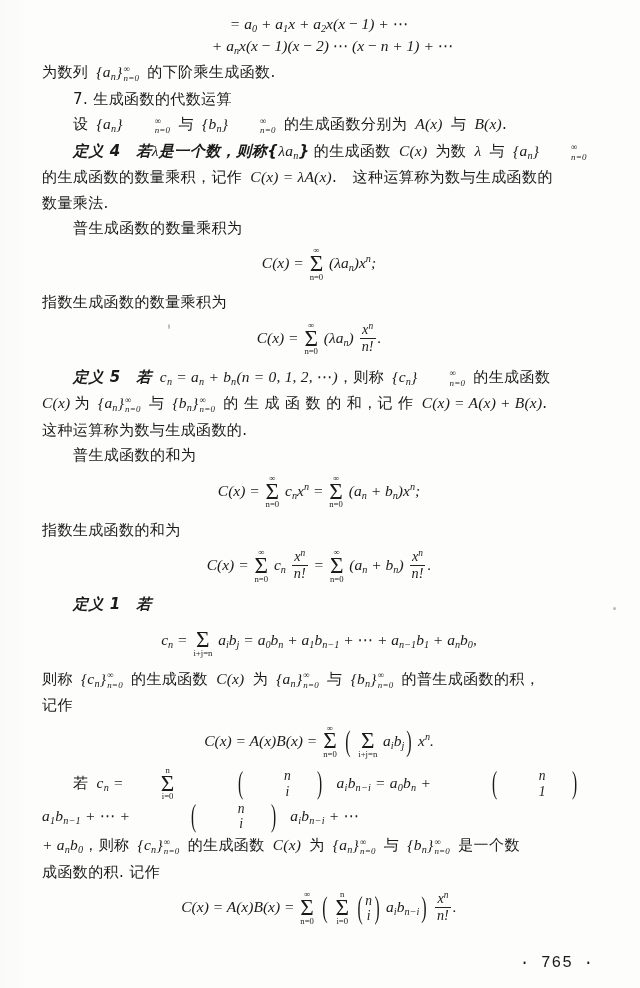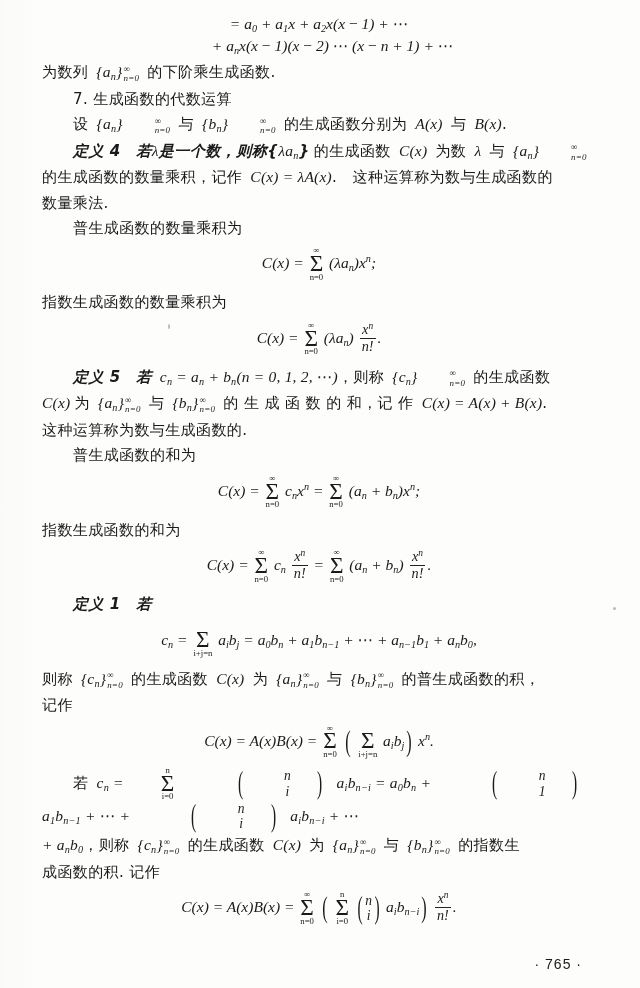--- a/index.html
+++ b/index.html
@@ -172,23 +172,23 @@
     vertical-align: middle;
     line-height: 0.8;
     transform: scaleX(0.55);
     position: relative;
     top: -0.02em;
   }
 
   .pagenum {
     position: absolute;
     bottom: 16px;
-    right: 58px;
-    font-size: 14px;
-    font-family: Liberation Sans, sans-serif;
+    right: 46px;
+    font-size: 16px;
+    font-family: Liberation Mono, monospace;
     letter-spacing: 1px;
   }
   .speck {
     position: absolute;
     background: #777;
     border-radius: 50%;
     opacity: 0.5;
   }
 </style>
 </head>
@@ -356,21 +356,21 @@
     </p>
     <p class="line">
       <span class="math">+ a<sub>n</sub>b<sub>0</sub></span><span class="cn">，则称</span>
       <span class="math">&nbsp;{c<sub>n</sub>}<span class="subsup"><span class="s-top">∞</span><span class="s-bot">n=0</span></span>&nbsp;</span>
       <span class="cn">的生成函数</span>
       <span class="math">&nbsp;C(x)&nbsp;</span>
       <span class="cn">为</span>
       <span class="math">&nbsp;{a<sub>n</sub>}<span class="subsup"><span class="s-top">∞</span><span class="s-bot">n=0</span></span>&nbsp;</span>
       <span class="cn">与</span>
       <span class="math">&nbsp;{b<sub>n</sub>}<span class="subsup"><span class="s-top">∞</span><span class="s-bot">n=0</span></span>&nbsp;</span>
-      <span class="cn">的指数生</span>
+      <span class="cn">是一个数</span>
     </p>
     <p class="line">
       <span class="cn">成函数的积. 记作</span>
     </p>
 
     <div class="ctr">
       <span class="math">C(x) = A(x)B(x) =
         <span class="sum"><span class="lim top">∞</span><span class="sig">Σ</span><span class="lim bot">n=0</span></span>
         <span class="bigparen">(</span>
         <span class="sum"><span class="lim top">n</span><span class="sig">Σ</span><span class="lim bot">i=0</span></span>

